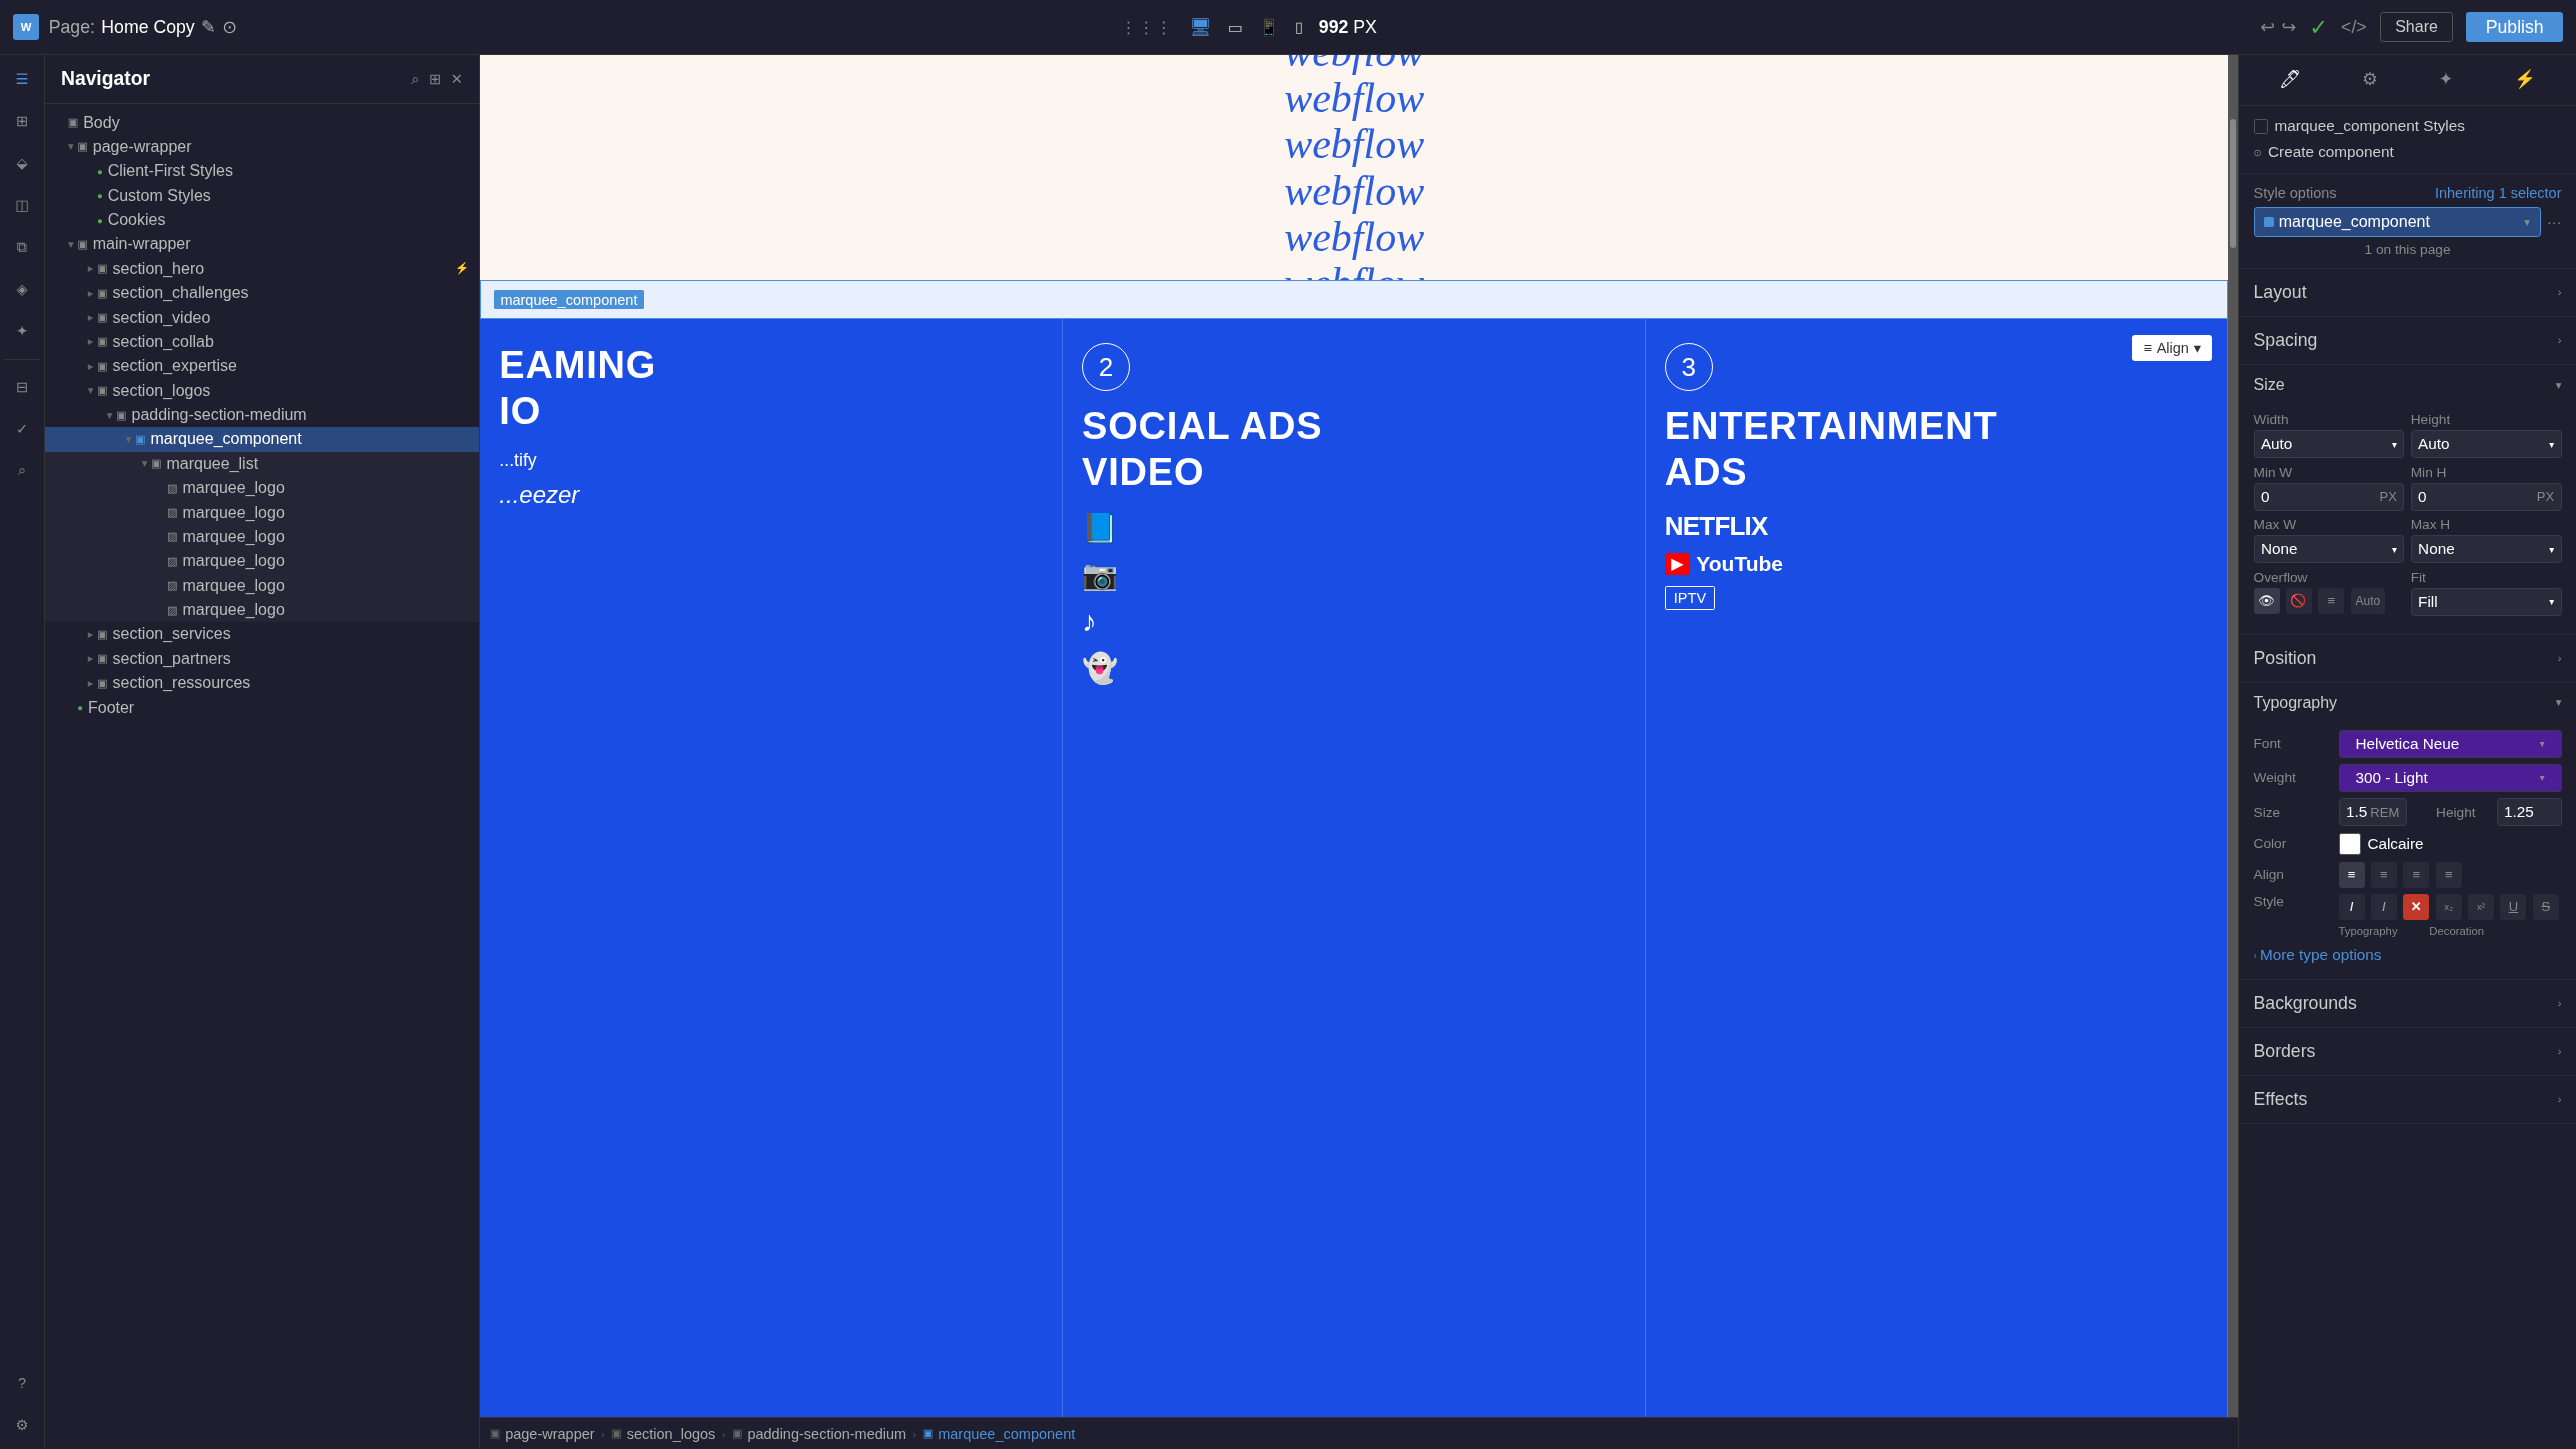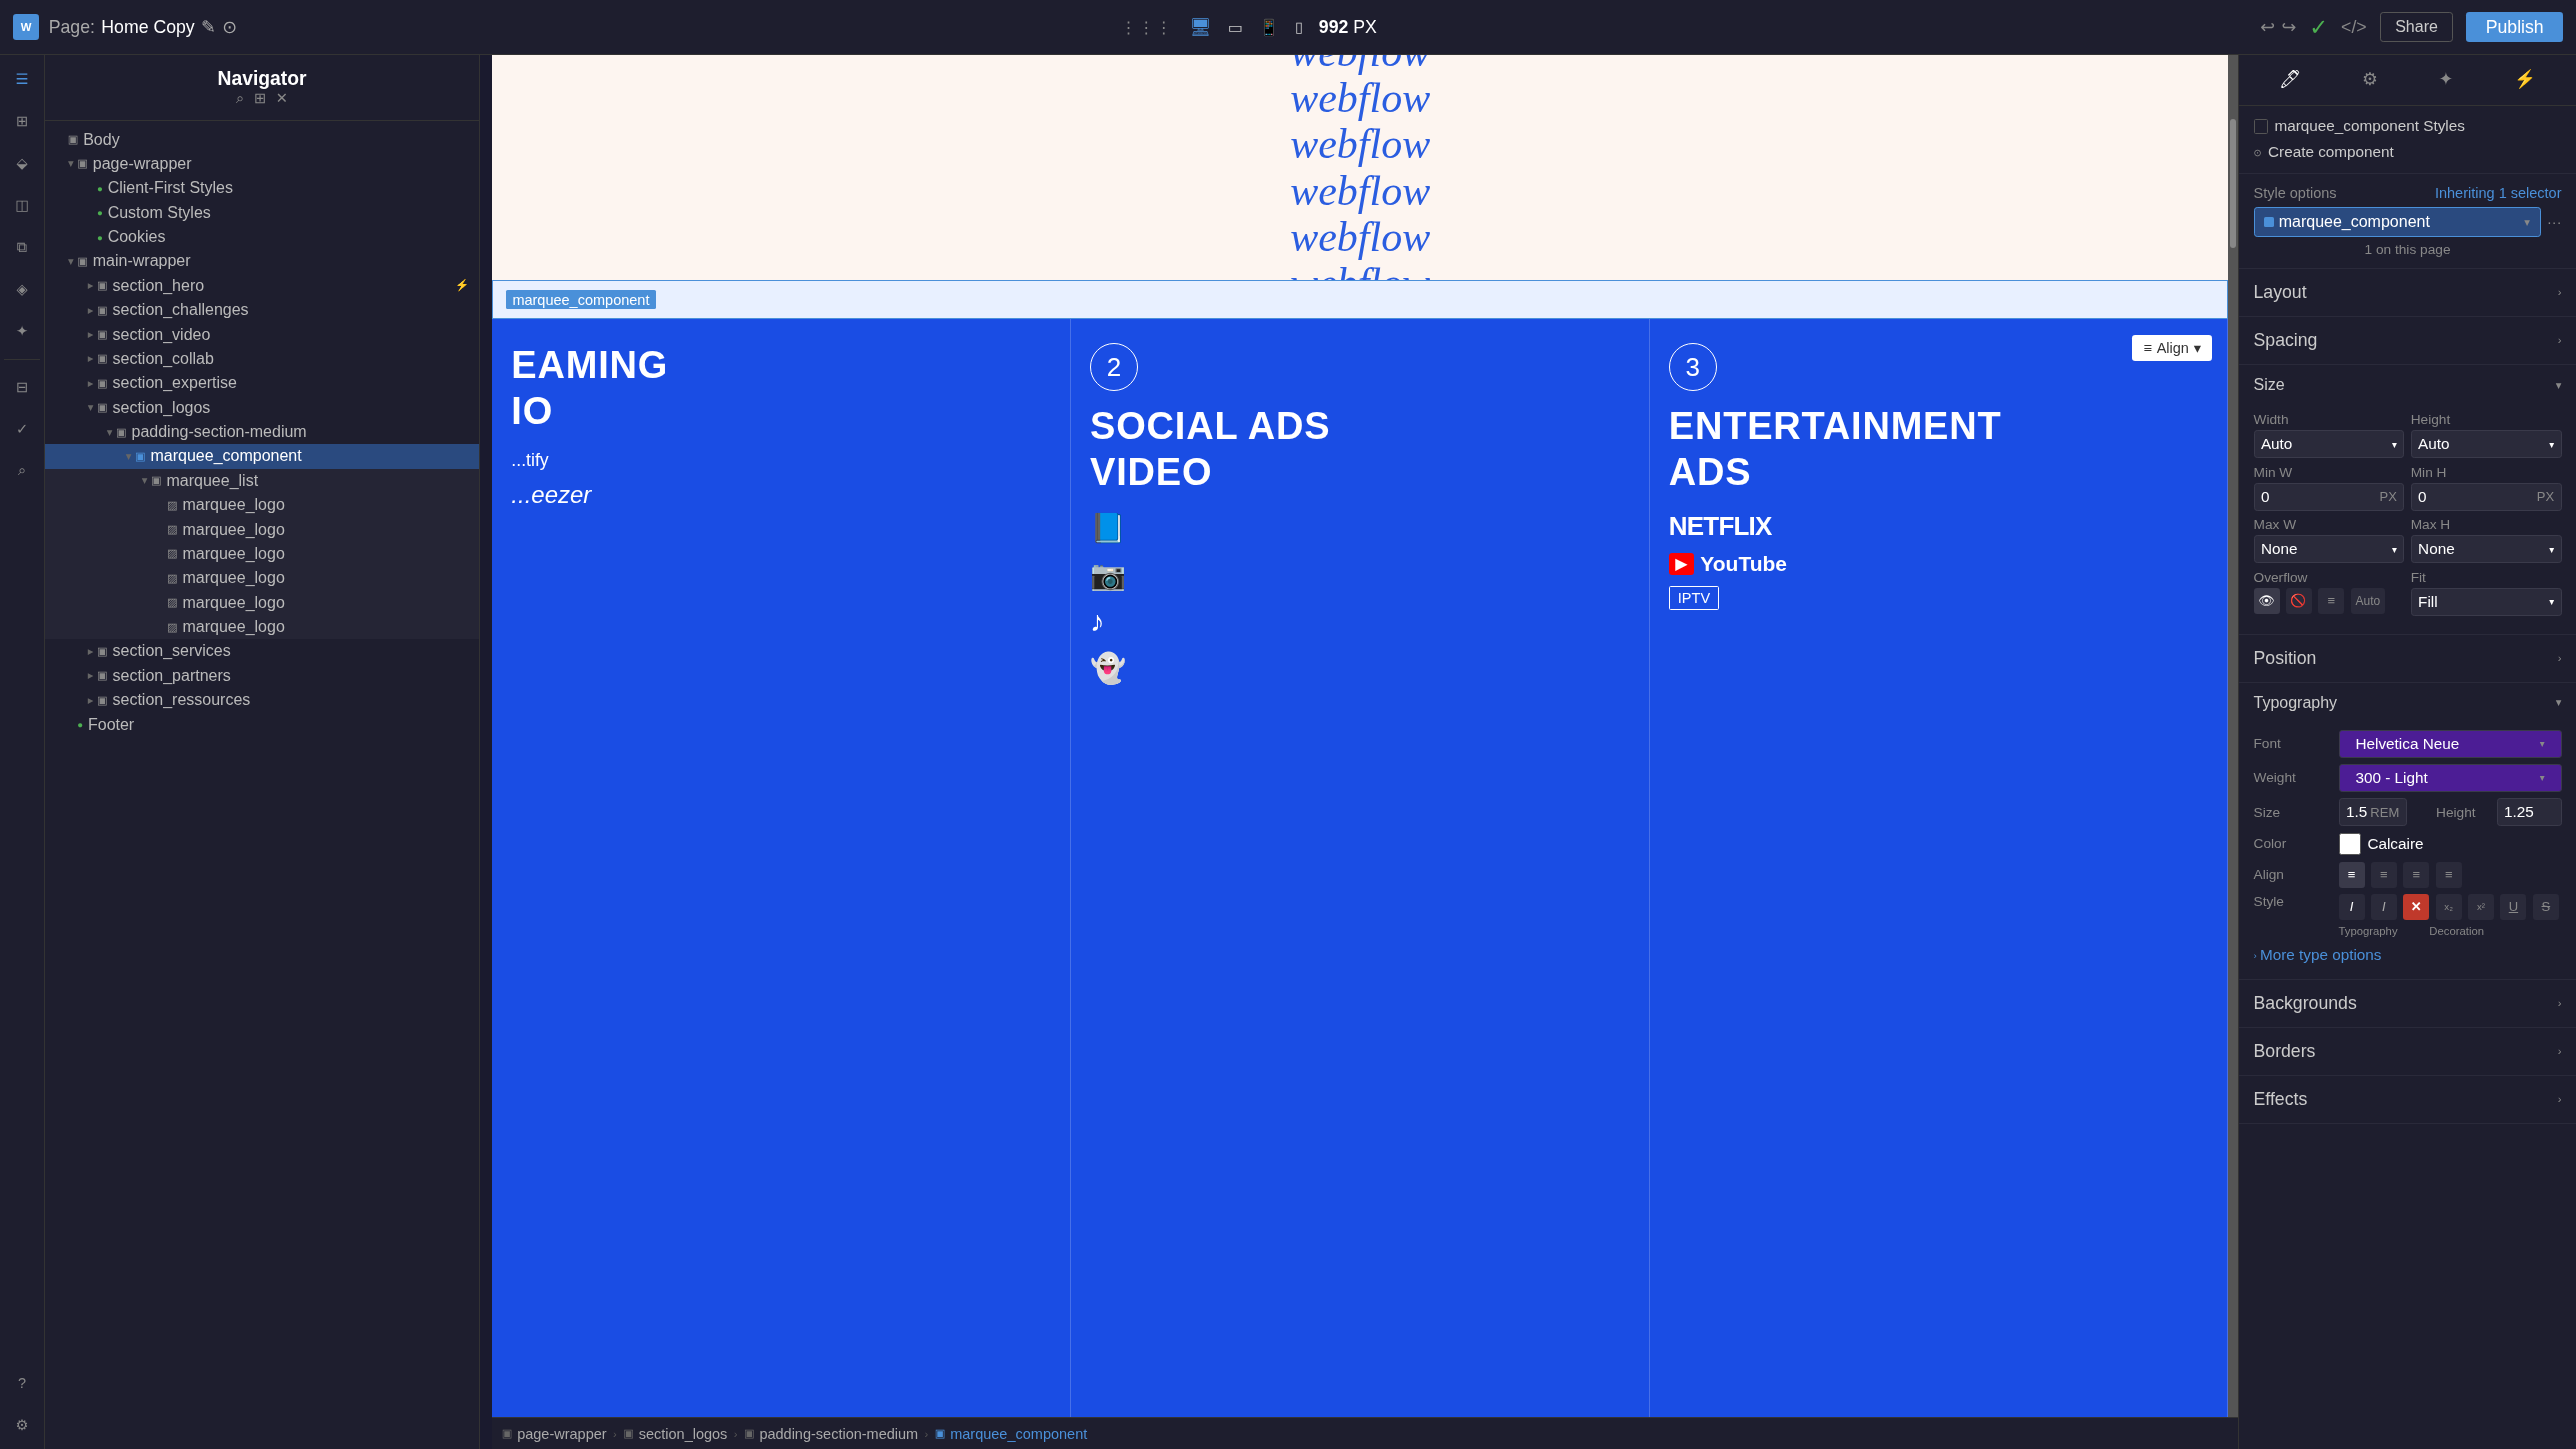--- a/index.html
+++ b/index.html
@@ -28,21 +28,21 @@
     #main { display: flex; height: calc(1449px - 55px); }
 
     
     #icon-rail { width: 45px; background: #1e1e2e; border-right: 0.8px solid #333; display: flex; flex-direction: column; align-items: center; padding: 9.7px 0; gap: 13px; }
     #icon-rail .rail-icon { width: 29px; height: 29px; display: flex; align-items: center; justify-content: center; color: #888; font-size: 14.5px; cursor: pointer; border-radius: 3.2px; }
     #icon-rail .rail-icon.active { color: #4a90d9; }
     #icon-rail .rail-divider { width: 80%; height: 0.8px; background: #333; }
 
     
     #navigator { width: 435px; background: #1e1e2e; border-right: 0.8px solid #333; display: flex; flex-direction: column; }
-    #nav-header { display: flex; align-items: center; justify-content: space-between; padding: 13px 16px; border-bottom: 0.8px solid #333; flex-direction: column; }
+    #nav-header { display: flex; align-items: center; justify-content: space-between; padding: 13px 16px; border-bottom: 0.8px solid #333; }
     #nav-title { font-size: 19.3px; font-weight: 600; color: #fff; }
     #nav-actions { display: flex; gap: 9.7px; }
     #nav-actions span { color: #888; font-size: 14.5px; cursor: pointer; }
 
     
     #nav-tree { flex: 1; overflow-y: auto; padding: 6.4px 0; }
     .tree-item { display: flex; align-items: center; padding: 3.2px 9.7px; cursor: pointer; font-size: 16px; color: #bbb; white-space: nowrap; }
     .tree-item.selected { background: #2a4a7f; color: #fff; }
     .tree-item .arrow { width: 13px; display: inline-flex; align-items: center; justify-content: center; color: #666; font-size: 11.3px; }
     .tree-item .node-icon { margin-right: 4.8px; font-size: 11.3px; color: #888; }
@@ -364,21 +364,21 @@
 
       <div class="tree-item" style="padding-left:19.3px;">
         <span class="arrow"></span>
         <span class="node-icon green">●</span>
         <span class="node-label">Footer</span>
       </div>
 
     </div>
   </div>
 
-  <div id="canvas-area" style="position:relative; display:flex; flex-direction:column;margin-left:12px;">
+  <div id="canvas-area" style="position:relative; display:flex; flex-direction:column;">
     <div id="canvas-inner" style="position:absolute; top:0; left:0; right:9.7px; bottom:32px; display:flex; flex-direction:column;">
 
       <div class="canvas-top">
         <div class="webflow-text">
           <div>webflow</div>
           <div>webflow</div>
           <div>webflow</div>
           <div>webflow</div>
           <div>webflow</div>
           <div>webflow</div>

